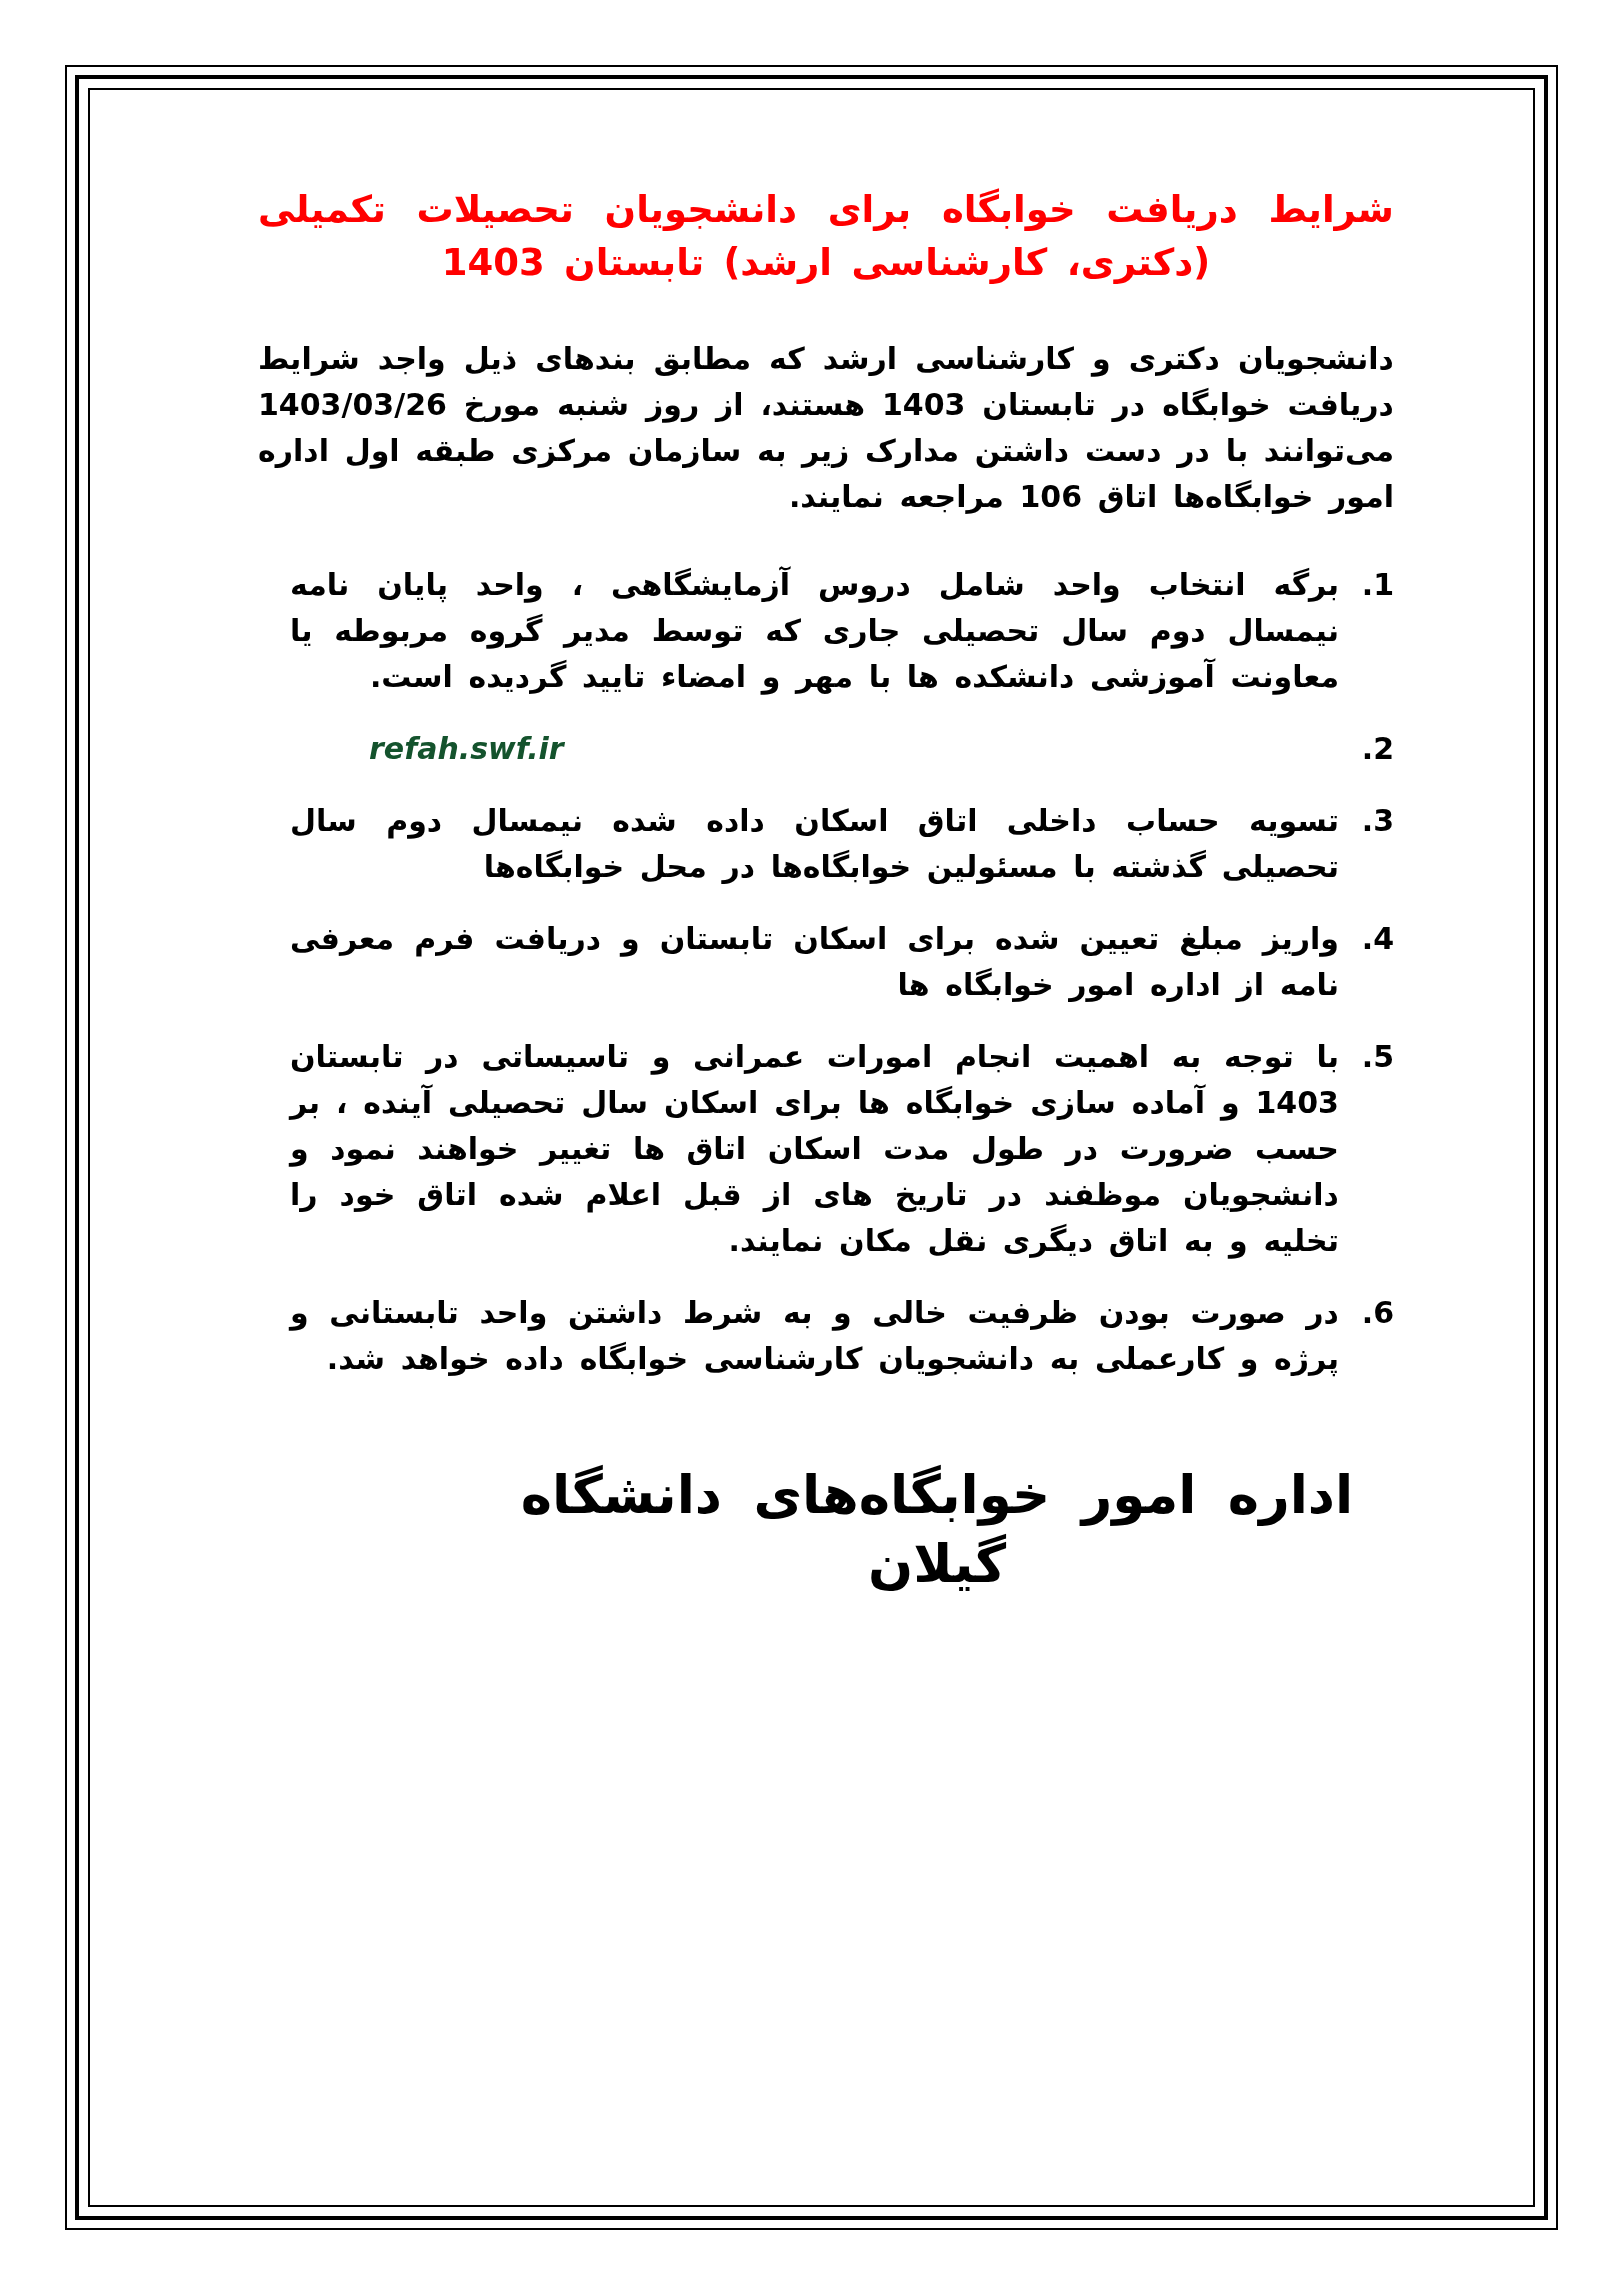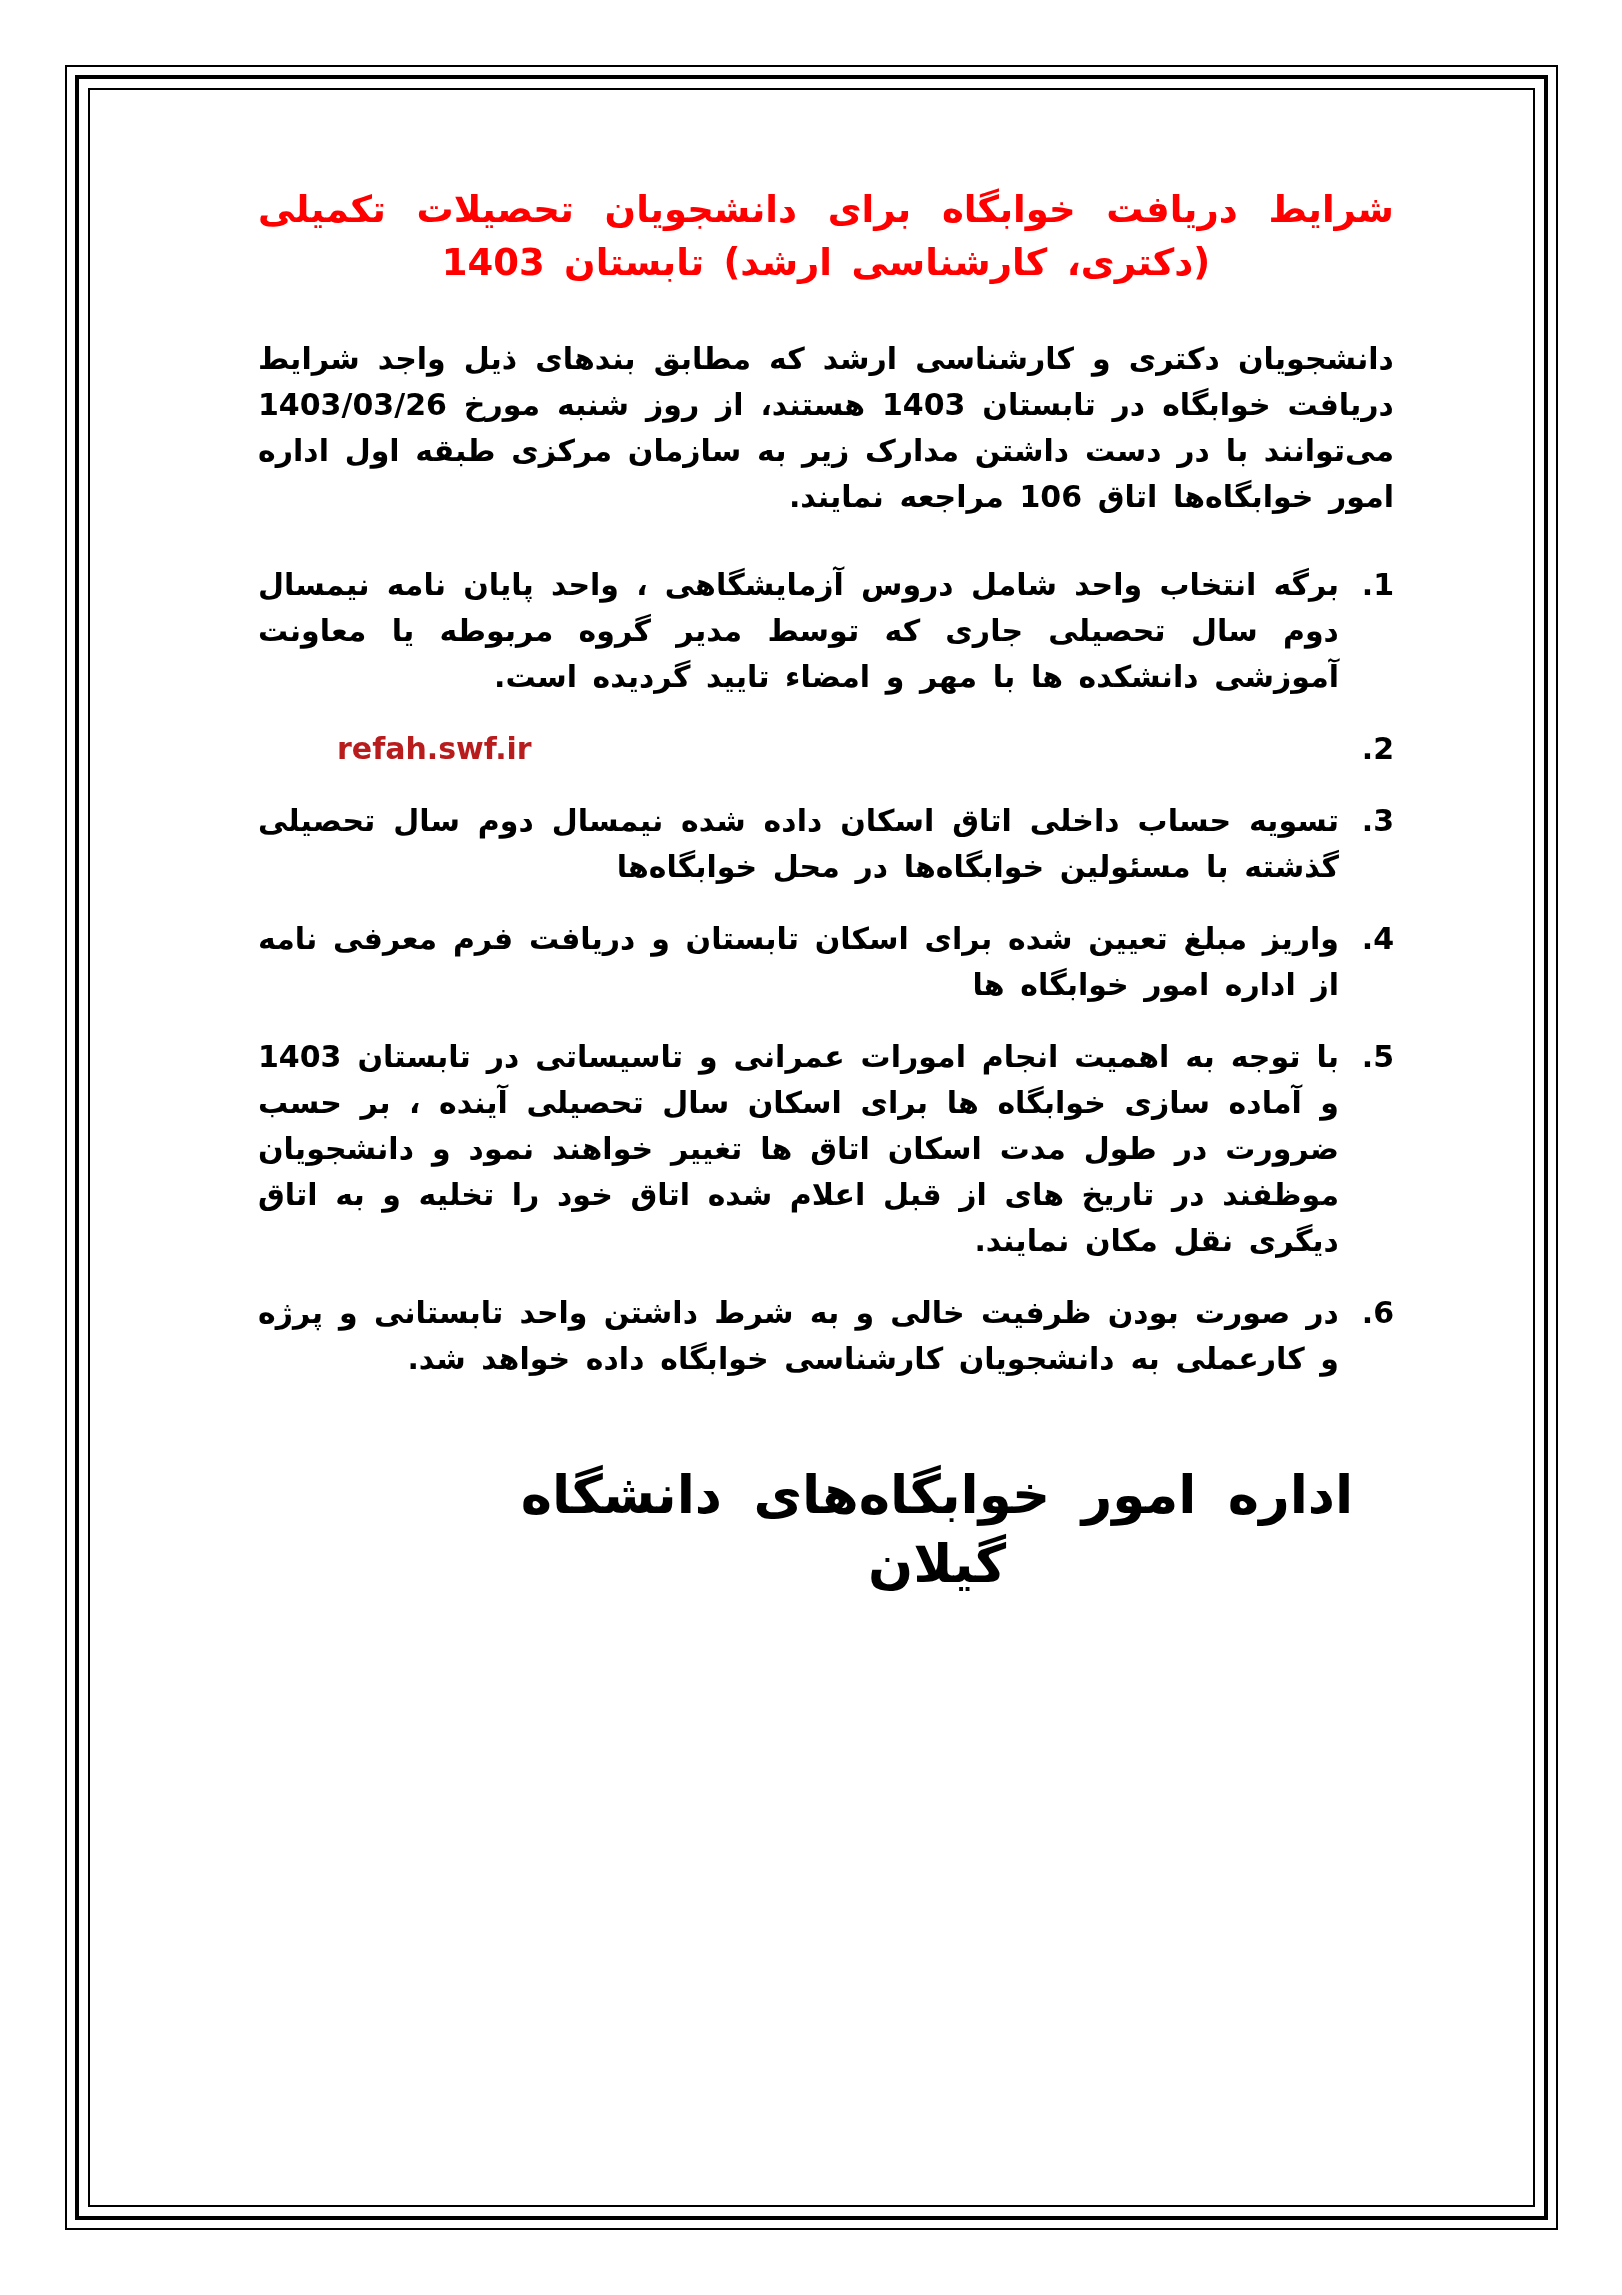--- a/index.html
+++ b/index.html
@@ -74,29 +74,31 @@
     display: flex;
     margin: 0 0 26px 0;
   }
   .item-num {
     flex: 0 0 55px;
     text-align: right;
   }
   .item-body {
     flex: 1 1 auto;
     text-align: justify;
+    margin-left: 32px;
   }
   .portal-link {
     display: block;
-    color: #b91c1c;
+    color: #14532d;
     text-align: right;
     text-align-last: left;
     padding-left: 79px;
     text-decoration: none;
     font-weight: bold;
+    font-style: italic;
   }
 
   .note {
     margin: 15.7px 0 0 0;
   }
 
   .signature {
     margin: 79px 0 0 0;
     padding-left: 222px;
     font-size: 53px;

